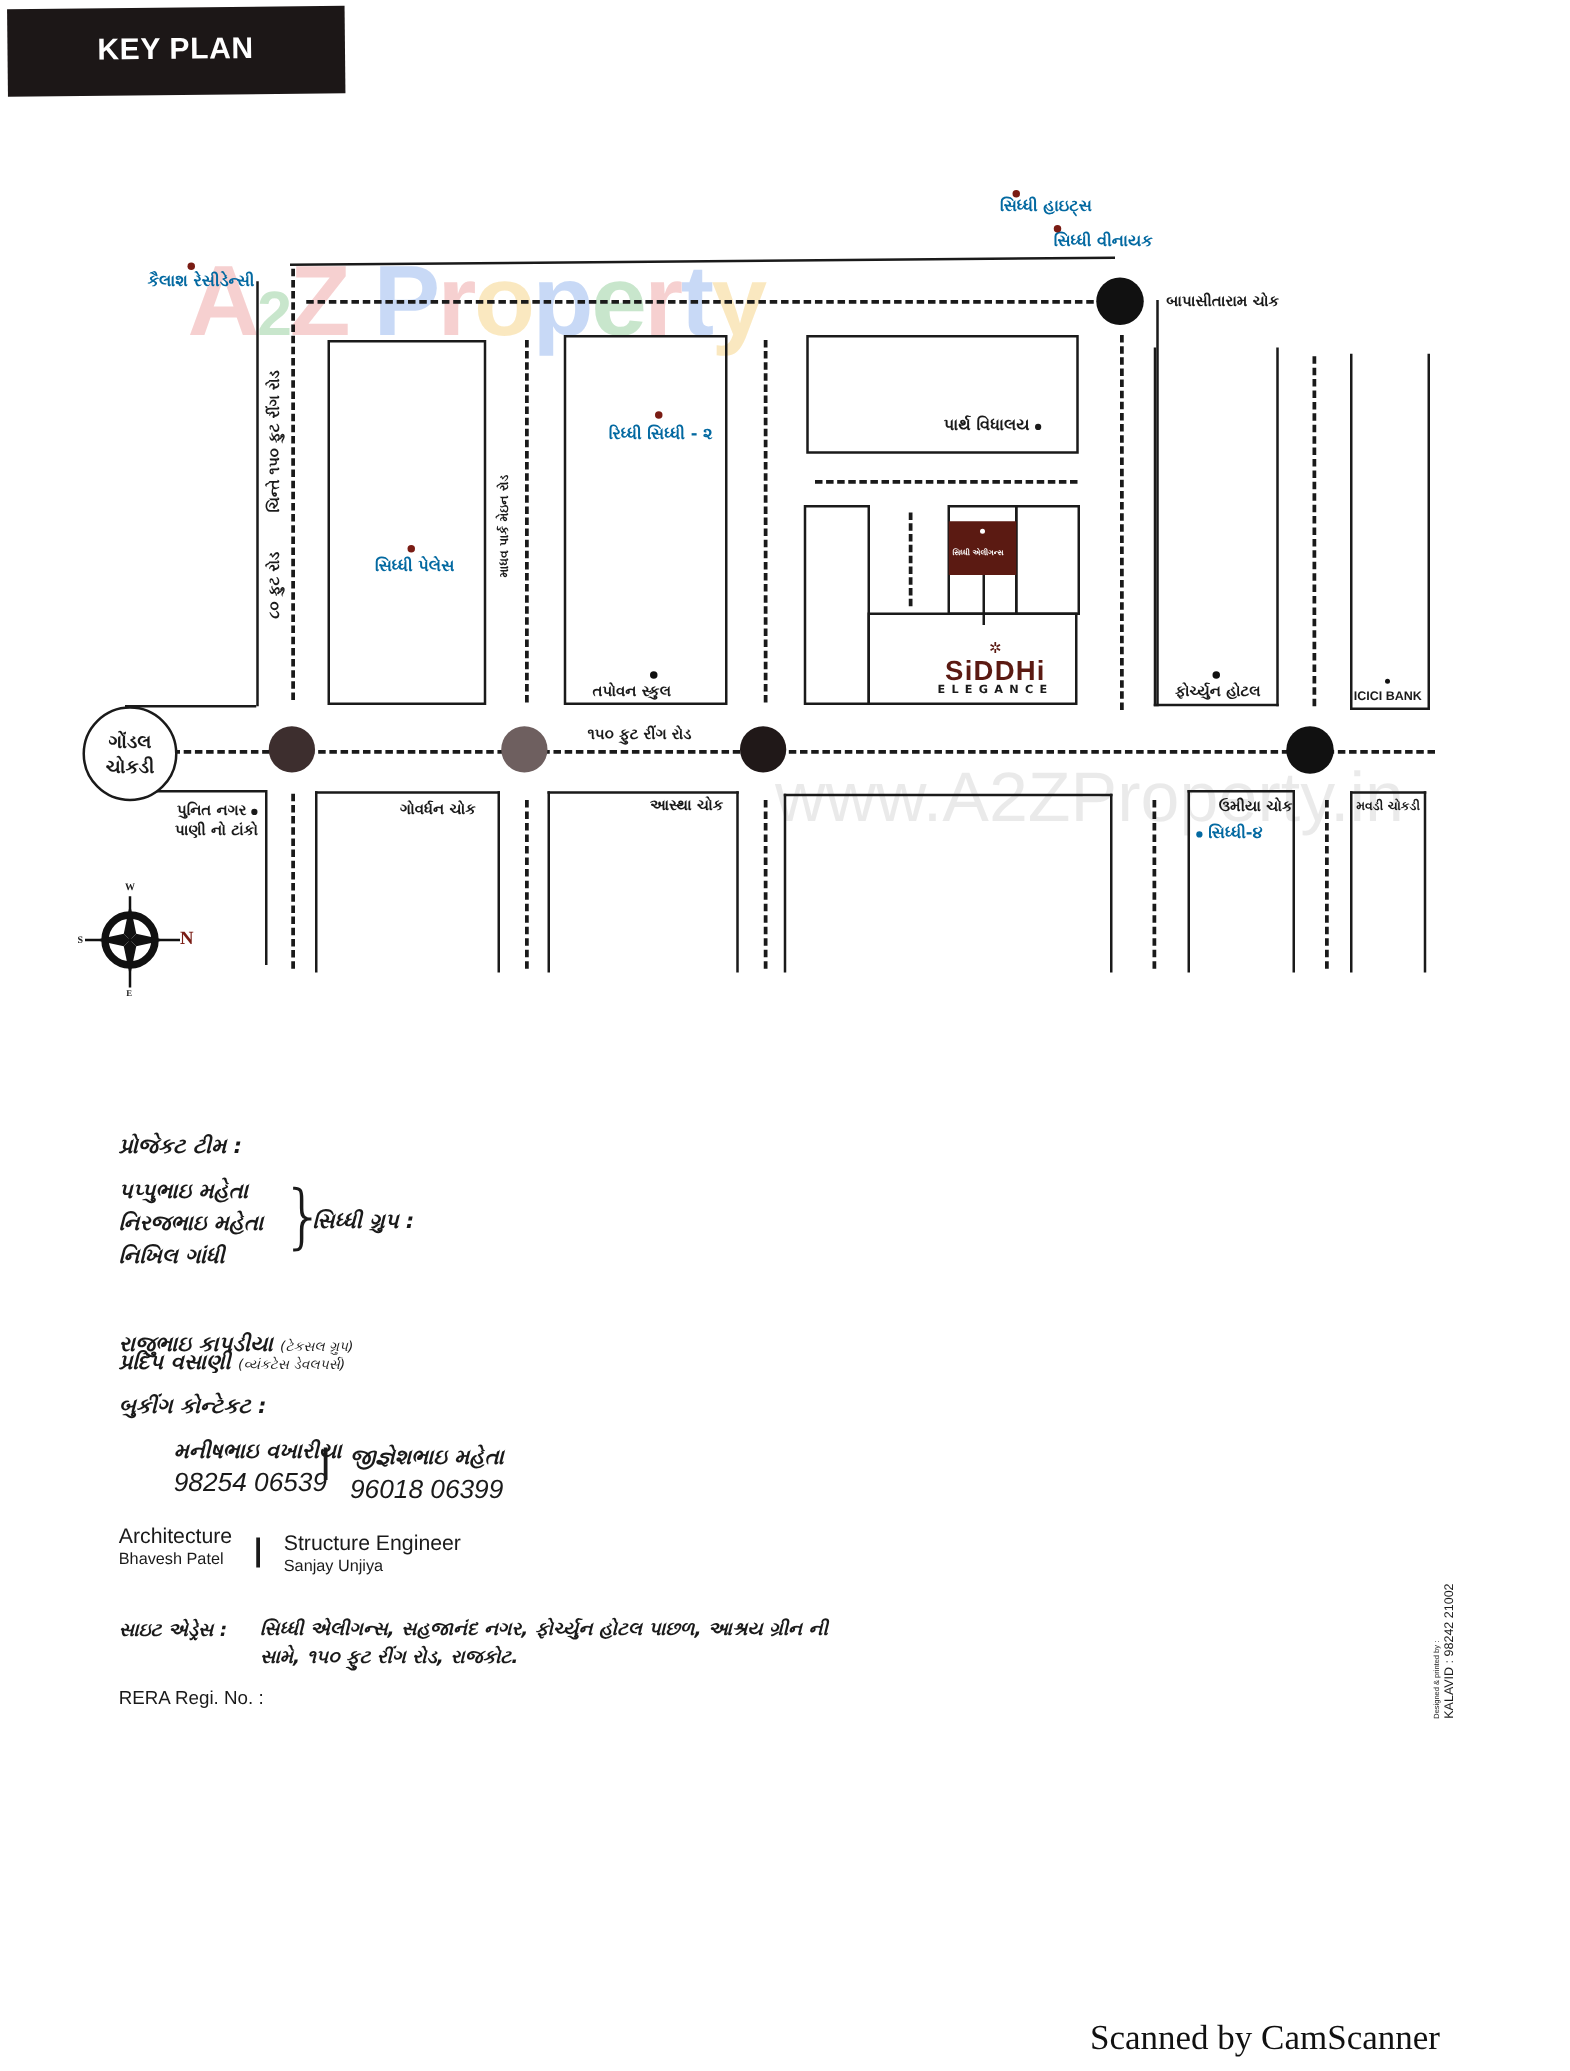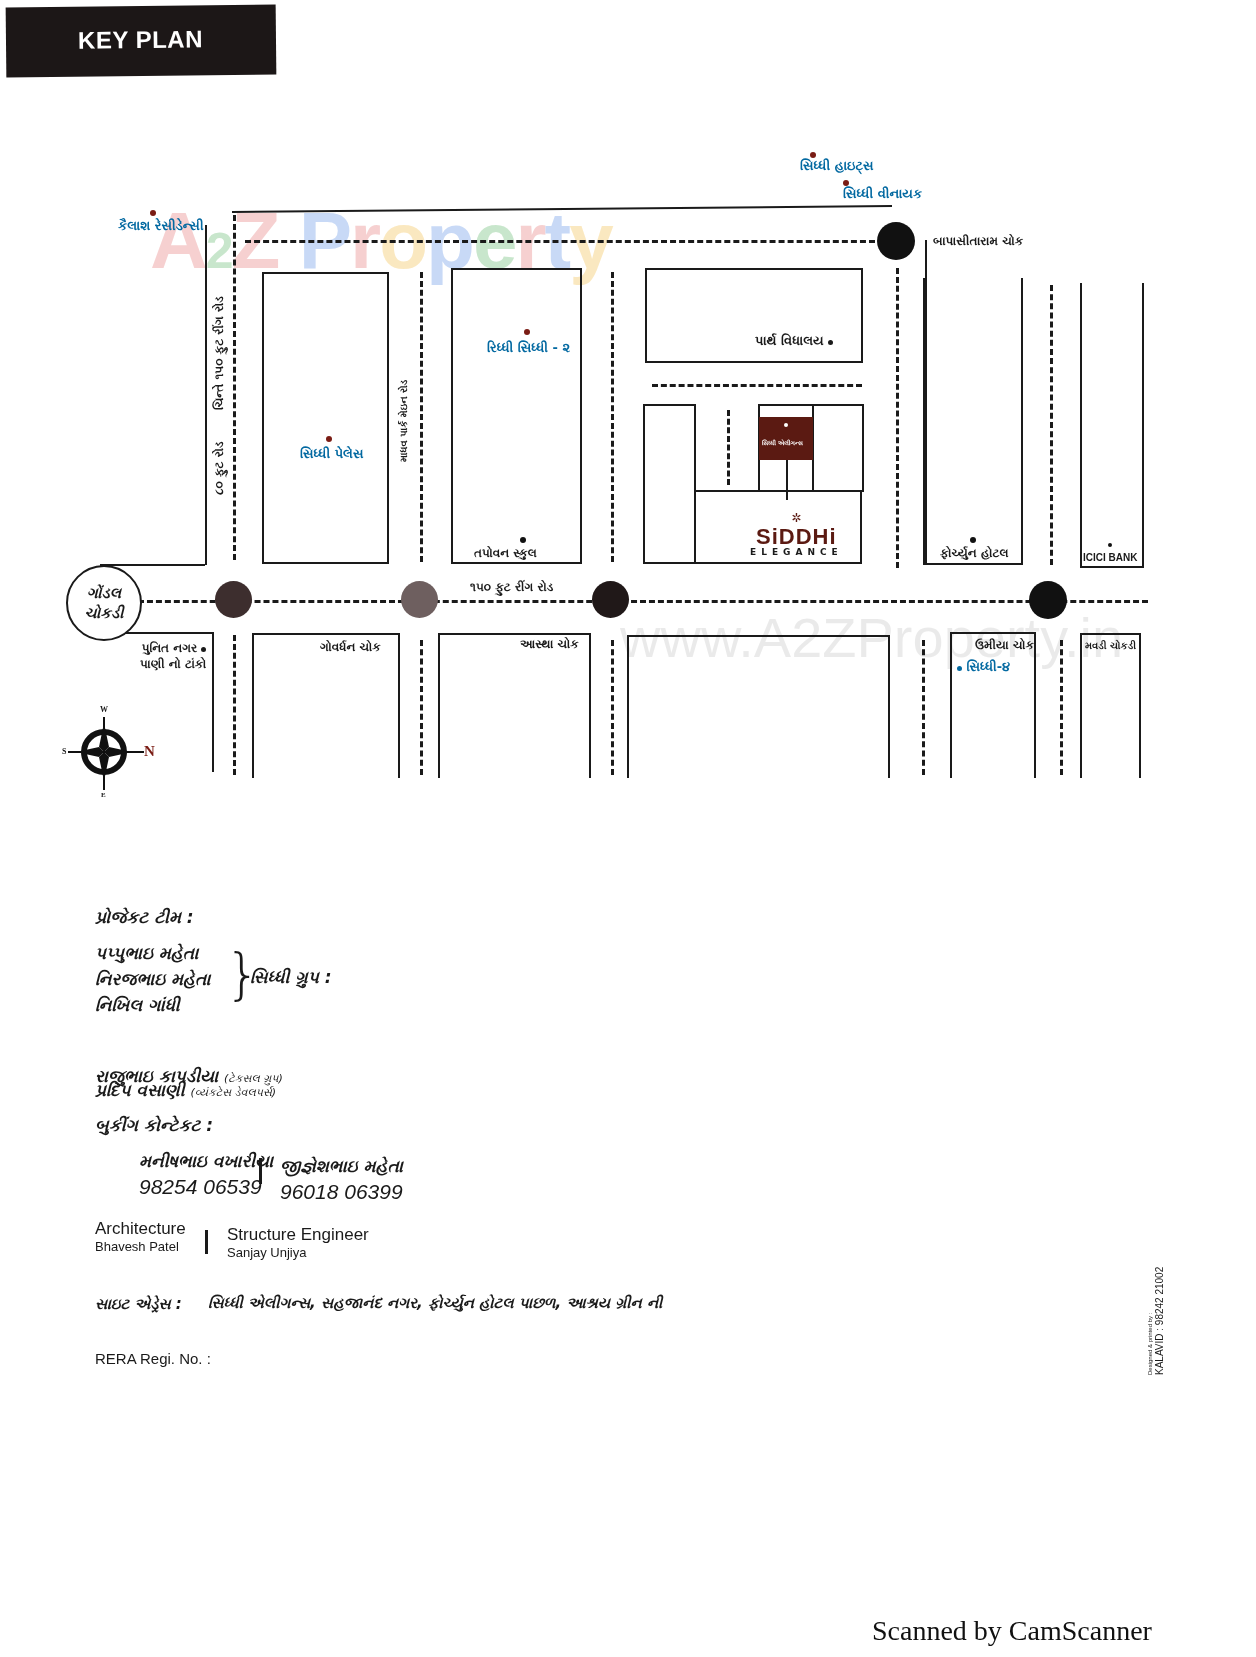--- a/index.html
+++ b/index.html
@@ -91,21 +91,21 @@
   <div class="block" style="left:950px;top:632px;width:86px;height:146px;border-bottom:none;"></div>
   <div class="block" style="left:1080px;top:633px;width:61px;height:145px;border-bottom:none;"></div>
 
   <div class="node" style="left:877px;top:222px;width:38px;height:38px;background:#111;"></div>
   <div class="node" style="left:215px;top:581px;width:37px;height:37px;background:#3d2e2e;"></div>
   <div class="node" style="left:401px;top:581px;width:37px;height:37px;background:#6e5f5f;"></div>
   <div class="node" style="left:592px;top:581px;width:37px;height:37px;background:#201818;"></div>
   <div class="node" style="left:1029px;top:581px;width:38px;height:38px;background:#111;"></div>
 
   <div class="gondal">
-    <span style="width:50px;white-space:normal;font-style:italic;">ગોંડલ ચોકડી</span>
+    <span style="width:50px;white-space:normal;">ગોંડલ ચોકડી</span>
   </div>
 
   <span class="lbl red" style="left:800px;top:158px;"><span>સિધ્ધી હાઇટ્સ</span></span>
   <span class="dotabs" style="left:810px;top:152px;background:#7a1c14;"></span>
   <span class="lbl red" style="left:843px;top:186px;"><span>સિધ્ધી વીનાયક</span></span>
   <span class="dotabs" style="left:843px;top:180px;background:#7a1c14;"></span>
   <span class="lbl red" style="left:118px;top:218px;"><span>કૈલાશ રેસીડેન્સી</span></span>
   <span class="dotabs" style="left:150px;top:210px;background:#7a1c14;"></span>
   <span class="lbl red" style="left:300px;top:446px;"><span>સિધ્ધી પેલેસ</span></span>
   <span class="dotabs" style="left:326px;top:436px;background:#7a1c14;"></span>
@@ -188,20 +188,21 @@
 </div>
 <div class="abs" style="left:205px;top:1230px;width:3px;height:24px;background:#1a1a1a;"></div>
 <div class="abs eng" style="left:227px;top:1226px;line-height:18px;">
   <div style="font-size:17px;">Structure Engineer</div>
   <div style="font-size:13px;">Sanjay Unjiya</div>
 </div>
 
 <div class="info" style="left:95px;top:1292px;font-size:15px;">સાઇટ એડ્રેસ :</div>
 <div class="info" style="left:208px;top:1292px;font-size:15px;line-height:22px;">
   <div>સિધ્ધી એલીગન્સ, સહજાનંદ નગર, ફોર્ચ્યુન હોટલ પાછળ, આશ્રય ગ્રીન ની</div>
+  <div>સામે, ૧૫૦ ફુટ રીંગ રોડ, રાજકોટ.</div>
 </div>
 <div class="abs eng" style="left:95px;top:1350px;font-size:15px;">RERA Regi. No. :</div>
 
 <div class="abs" style="left:1145px;top:1375px;transform-origin:left top;transform:rotate(-90deg);white-space:nowrap;font-family:'Liberation Sans',sans-serif;line-height:10px;">
   <div style="font-size:6px;">Designed &amp; printed by :</div>
   <div style="font-size:10px;">KALAVID : 98242 21002</div>
 </div>
 
 <div class="scanner">Scanned by CamScanner</div>
 

